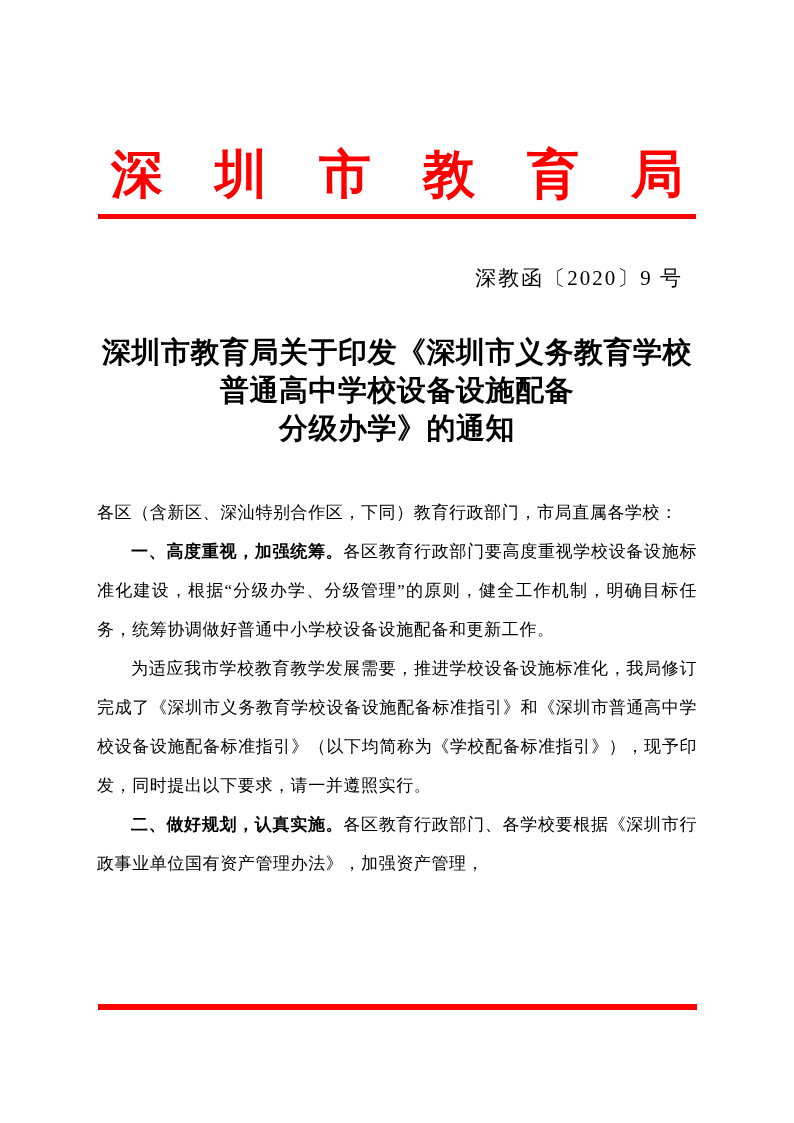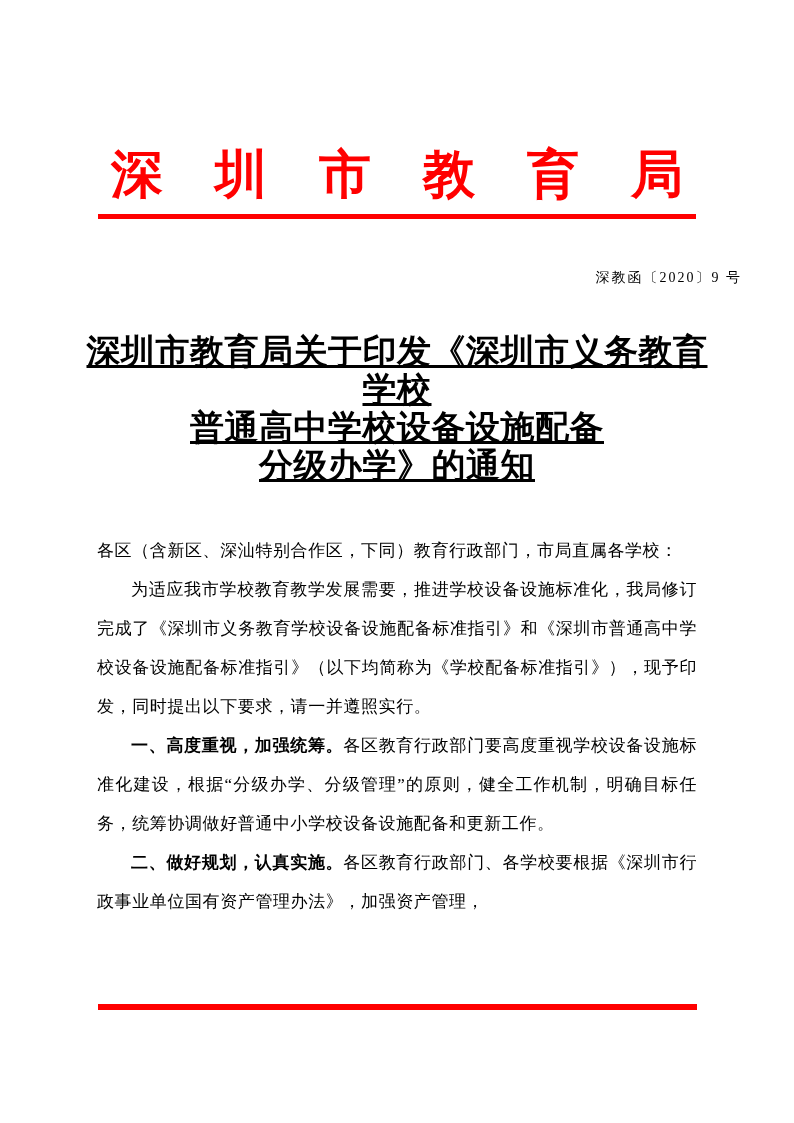--- a/index.html
+++ b/index.html
@@ -28,34 +28,33 @@
   .header-rule {
     width:598px;
     margin:7px auto 0 auto;
     height:2px;
     border-top:3px solid var(--red);
     border-bottom:2px solid var(--red);
   }
   .doc-number {
     margin-top:46px;
     text-align:right;
-    padding-right:52px;
-    font-size:14px;
+    padding-right:111px;
+    font-size:21px;
     line-height:26px;
     letter-spacing:2px;
   }
   .title {
     margin:42px auto 0 auto;
     width:640px;
     text-align:center;
-    font-size:34px;
+    font-size:29px;
     font-weight:bold;
     line-height:38px;
     letter-spacing:0.5px;
-    text-decoration:underline;
   }
   .title .title-line { display:block; }
   .body-text {
     width:600px;
     margin:46px auto 0 auto;
     font-size:17px;
     line-height:39px;
     text-align:justify;
     letter-spacing:0.6px;
   }
@@ -85,24 +84,24 @@
   <div class="doc-number">深教函〔2020〕9 号</div>
 
   <div class="title">
     <span class="title-line">深圳市教育局关于印发《深圳市义务教育学校</span>
     <span class="title-line">普通高中学校设备设施配备</span>
     <span class="title-line">分级办学》的通知</span>
   </div>
 
   <div class="body-text">
     <p>各区（含新区、深汕特别合作区，下同）教育行政部门，市局直属各学校：</p>
-    <p class="para-indent">为适应我市学校教育教学发展需要，推进学校设备设施标准化，我局修订完成了《深圳市义务教育学校设备设施配备标准指引》和《深圳市普通高中学校设备设施配备标准指引》（以下均简称为《学校配备标准指引》），现予印发，同时提出以下要求，请一并遵照实行。</p>
     <p class="para-indent">
       <span class="lead">一、高度重视，加强统筹。</span><span>各区教育行政部门要高度重视学校设备设施标准化建设，根据“分级办学、分级管理”的原则，健全工作机制，明确目标任务，统筹协调做好普通中小学校设备设施配备和更新工作。</span>
     </p>
+    <p class="para-indent">为适应我市学校教育教学发展需要，推进学校设备设施标准化，我局修订完成了《深圳市义务教育学校设备设施配备标准指引》和《深圳市普通高中学校设备设施配备标准指引》（以下均简称为《学校配备标准指引》），现予印发，同时提出以下要求，请一并遵照实行。</p>
     <p class="para-indent">
       <span class="lead">二、做好规划，认真实施。</span><span>各区教育行政部门、各学校要根据《深圳市行政事业单位国有资产管理办法》，加强资产管理，</span>
     </p>
   </div>
 
   <div class="footer-rule"></div>
 
 </div>
 
 </body></html>

